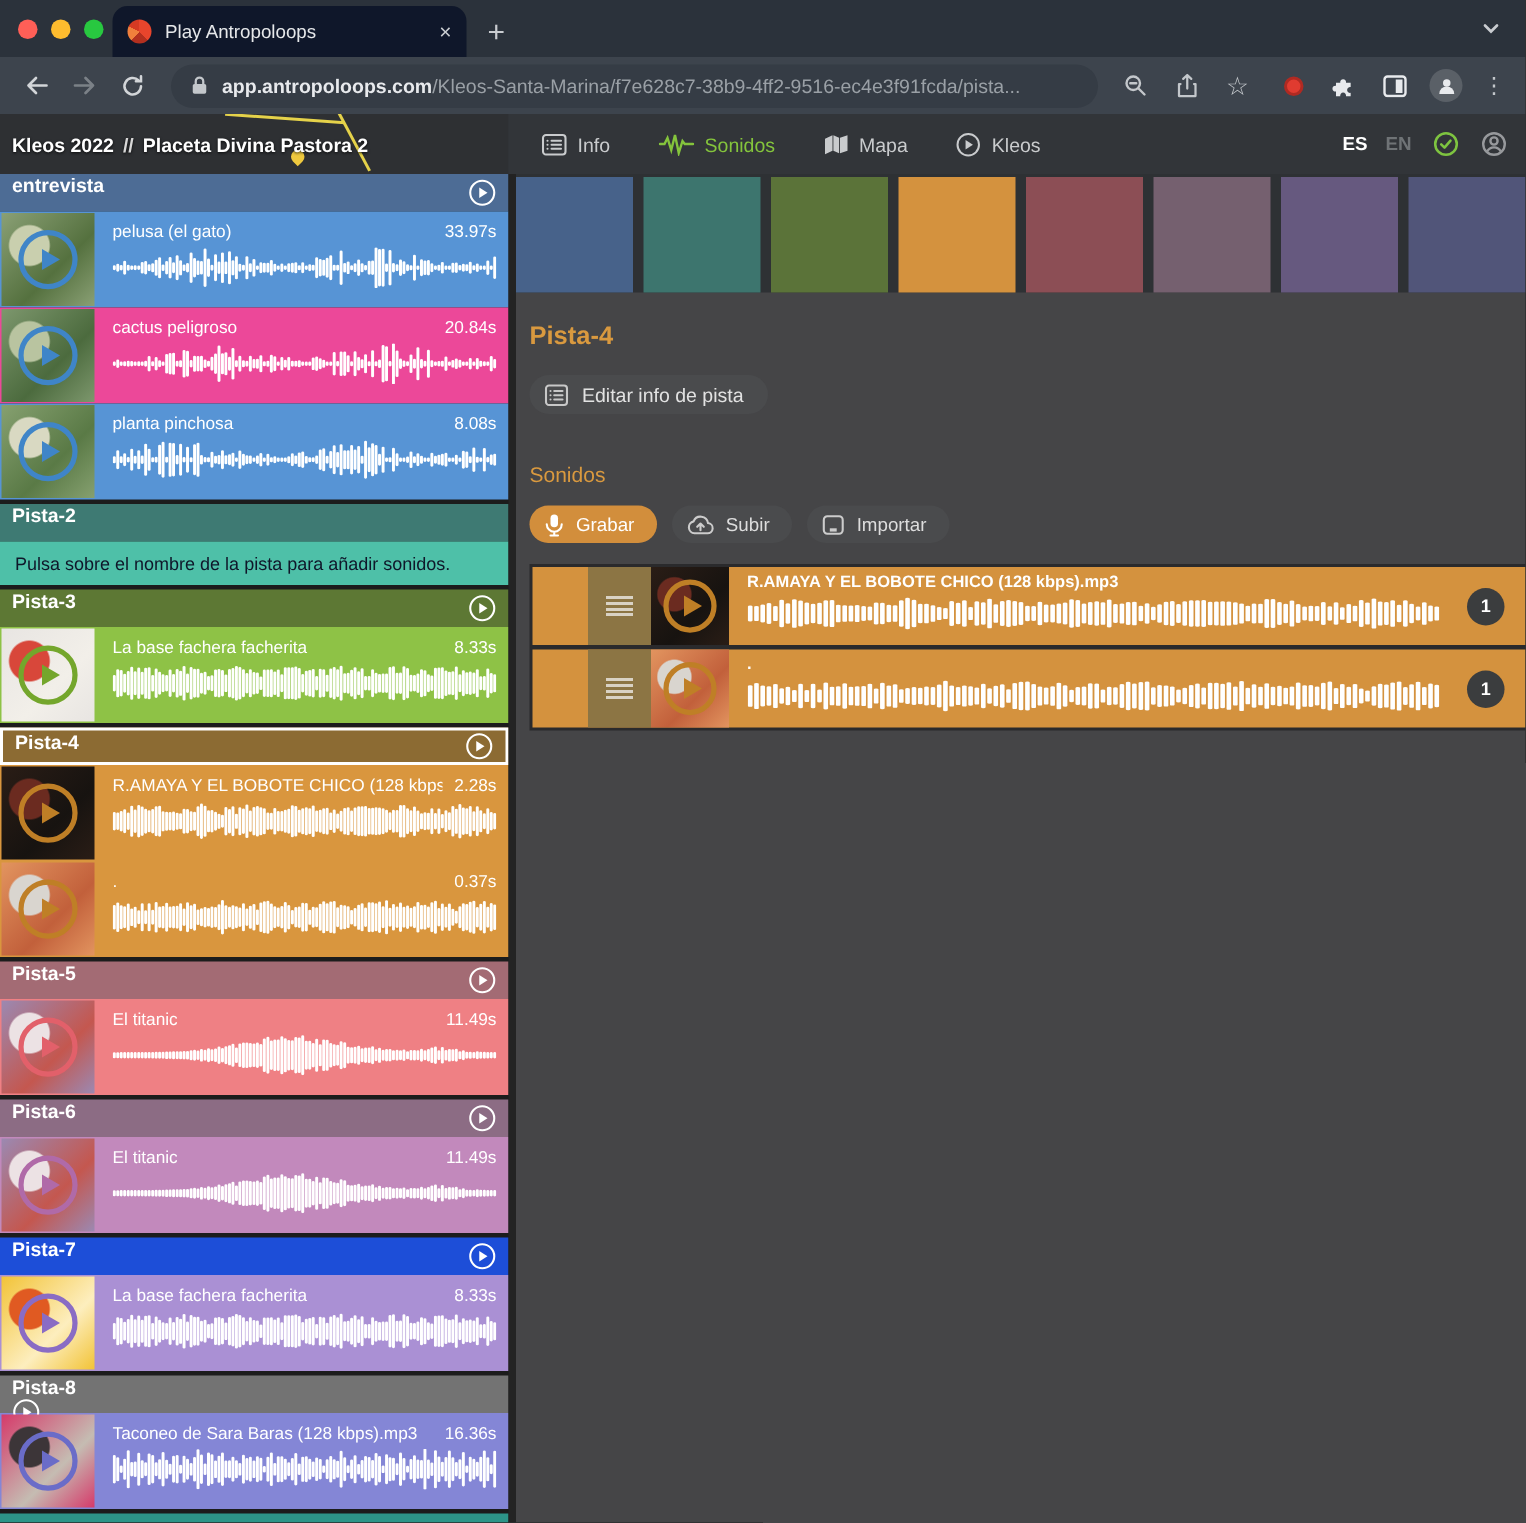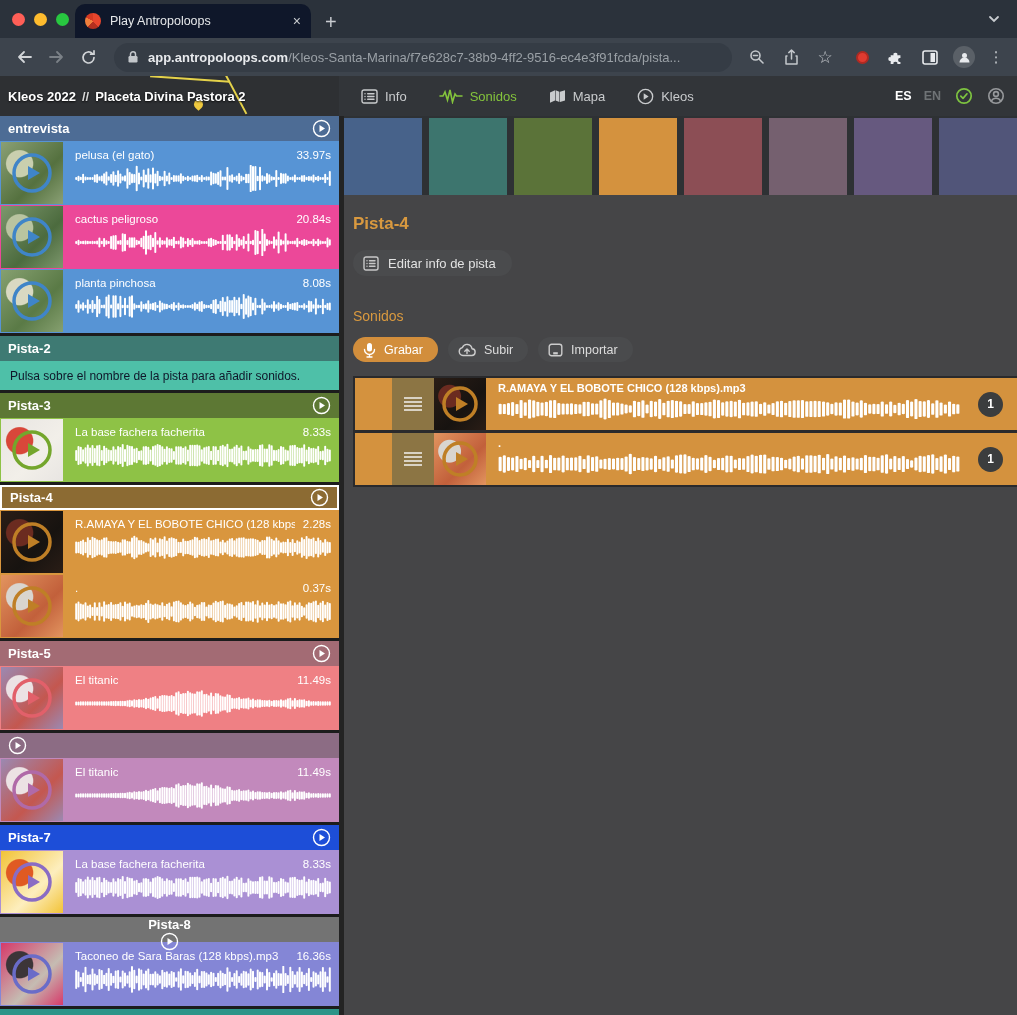--- a/index.html
+++ b/index.html
@@ -55,21 +55,21 @@
   .navitem.active { color:var(--navactive,#84c43c); }
   .hright { margin-left:auto; display:flex; align-items:center; padding-right:12px; }
   .lang-on { color:#fff; font-weight:bold; font-size:12.5px; }
   .lang-off { color:#6f7376; font-weight:bold; font-size:12.5px; margin-left:12px; }
   .hico { margin-left:14px; display:flex; align-items:center; }
 
   
   .content { flex:1; display:flex; background:#232323; min-height:0; }
   .sidebar { width:339px; flex:none; display:flex; flex-direction:column; background:#1c1c1c; overflow:hidden; }
   .section { margin-bottom:3px; flex:none; }
-  .sec-head { height:25px; display:flex; align-items:center; padding:0 8px; }
+  .sec-head { height:25px; display:flex; padding:0 8px; }
   .sec-head.selected { border:2px solid #ffffff; }
   .sec-name { color:#fff; font-size:13px; font-weight:bold; flex:1; }
   .sec-play { display:flex; align-items:center; color:#fff; }
   .hint { height:29px; display:flex; align-items:center; padding:0 10px; font-size:12px; }
   .sound { height:64px; display:flex; }
   .thumb { width:62px; height:62px; margin:1px 0 1px 1px; flex:none; position:relative; }
   .thumb svg.ring { position:absolute; left:50%; top:50%; transform:translate(-50%,-50%); }
   .sound-c { flex:1; min-width:0; padding:8px 8px 0 12px; display:flex; flex-direction:column; }
   .srow { display:flex; justify-content:space-between; gap:8px; }
   .sname { color:#fff; font-size:11.5px; white-space:nowrap; overflow:hidden; }
@@ -436,20 +436,21 @@
               <div class="wavebox">
                 <svg viewBox="0 0 300 40" preserveAspectRatio="none">
                   <path d="M1.4 18.1V21.9M4.1 18.1V21.9M6.8 18.0V22.0M9.5 18.0V22.0M12.3 18.0V22.0M15.0 18.0V22.0M17.7 18.0V22.0M20.5 18.0V22.0M23.2 18.0V22.0M25.9 17.9V22.1M28.6 18.0V22.0M31.4 17.9V22.1M34.1 17.8V22.2M36.8 17.8V22.2M39.5 17.7V22.3M42.3 17.4V22.6M45.0 17.5V22.5M47.7 17.1V22.9M50.5 17.3V22.7M53.2 17.1V22.9M55.9 17.0V23.0M58.6 16.9V23.1M61.4 16.2V23.8M64.1 15.7V24.3M66.8 16.5V23.5M69.5 14.9V25.1M72.3 15.7V24.3M75.0 14.3V25.7M77.7 15.3V24.7M80.5 14.4V25.6M83.2 12.5V27.5M85.9 14.0V26.0M88.6 12.3V27.7M91.4 11.2V28.8M94.1 9.9V30.1M96.8 13.4V26.6M99.5 9.5V30.5M102.3 8.5V31.5M105.0 8.5V31.5M107.7 9.1V30.9M110.5 9.5V30.5M113.2 8.6V31.4M115.9 10.0V30.0M118.6 4.5V35.5M121.4 2.9V37.1M124.1 6.7V33.3M126.8 5.5V34.5M129.5 5.6V34.4M132.3 2.4V37.6M135.0 4.3V35.7M137.7 6.0V34.0M140.5 6.4V33.6M143.2 3.1V36.9M145.9 3.5V36.5M148.6 1.5V38.5M151.4 6.9V33.1M154.1 6.8V33.2M156.8 9.1V30.9M159.5 4.9V35.1M162.3 10.2V29.8M165.0 5.5V34.5M167.7 5.8V34.2M170.5 9.0V31.0M173.2 10.4V29.6M175.9 10.9V29.1M178.6 7.3V32.7M181.4 8.3V31.7M184.1 12.8V27.2M186.8 13.2V26.8M189.5 12.8V27.2M192.3 11.7V28.3M195.0 14.2V25.8M197.7 13.5V26.5M200.5 13.4V26.6M203.2 12.3V27.7M205.9 15.2V24.8M208.6 13.7V26.3M211.4 15.8V24.2M214.1 15.0V25.0M216.8 15.0V25.0M219.5 16.1V23.9M222.3 15.8V24.2M225.0 16.3V23.7M227.7 15.5V24.5M230.5 17.1V22.9M233.2 16.0V24.0M235.9 15.9V24.1M238.6 16.3V23.7M241.4 14.8V25.2M244.1 16.2V23.8M246.8 15.1V24.9M249.5 13.4V26.6M252.3 12.6V27.4M255.0 16.3V23.7M257.7 12.9V27.1M260.5 15.9V24.1M263.2 14.9V25.1M265.9 15.3V24.7M268.6 14.8V25.2M271.4 17.1V22.9M274.1 16.3V23.7M276.8 17.8V22.2M279.5 17.6V22.4M282.3 18.0V22.0M285.0 17.3V22.7M287.7 17.7V22.3M290.5 17.8V22.2M293.2 17.9V22.1M295.9 18.0V22.0M298.6 18.0V22.0" stroke="#ffffff" stroke-width="2.3" stroke-linecap="round" fill="none"></path>
                 </svg>
               </div>
             </div>
           </div>
         </div>
         <div class="section">
           <div class="sec-head" style="background: rgb(140, 108, 132);">
+            <span class="sec-name">Pista-6</span>
             <span class="sec-play">
               <svg width="19" height="19" viewBox="0 0 19 19">
                 <circle cx="9.5" cy="9.5" r="8" fill="none" stroke="#ffffff" stroke-width="1.4"></circle>
                 <polygon points="7.5,6 13,9.5 7.5,13" fill="#ffffff"></polygon>
               </svg>
             </span>
           </div>
           <div class="sound" style="background: rgb(194, 137, 188);">
             <div class="thumb" style="background: radial-gradient(circle at 30% 35%, rgb(236, 226, 228) 0px, rgb(236, 226, 228) 22%, transparent 24%), linear-gradient(135deg, rgb(155, 137, 178) 0%, rgb(196, 87, 79) 60%, rgb(155, 137, 178) 100%);">
               <svg class="ring" width="42" height="42" viewBox="0 0 42 42">

